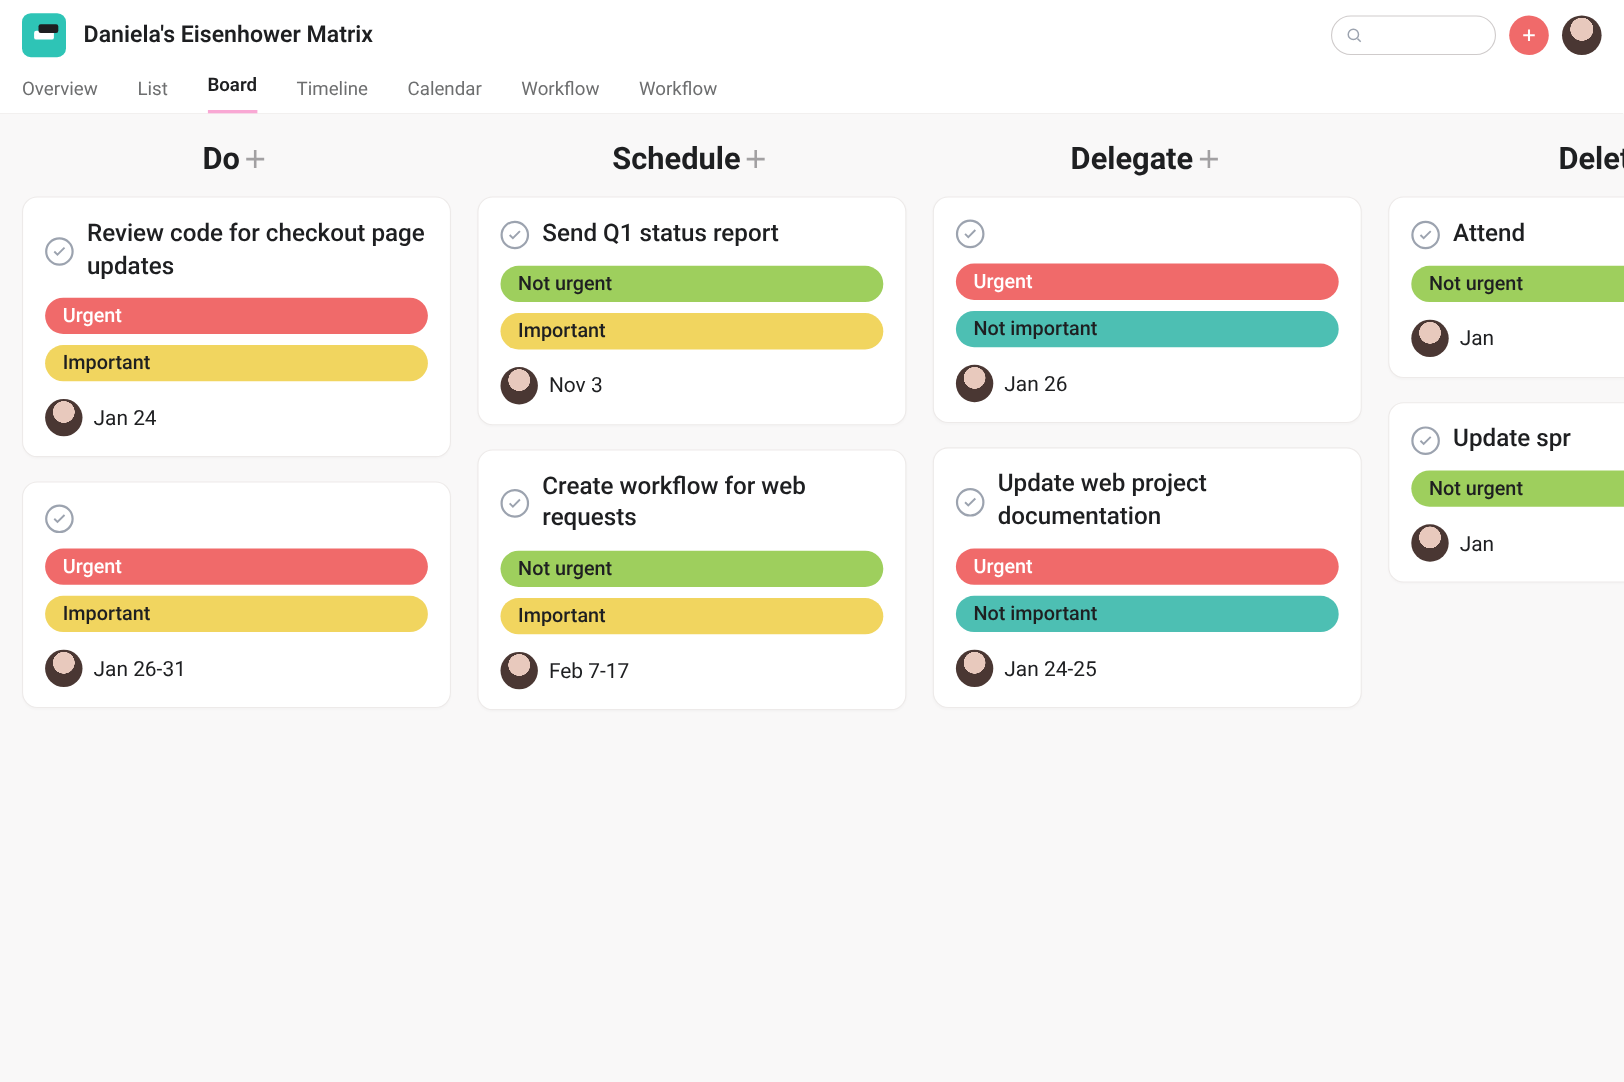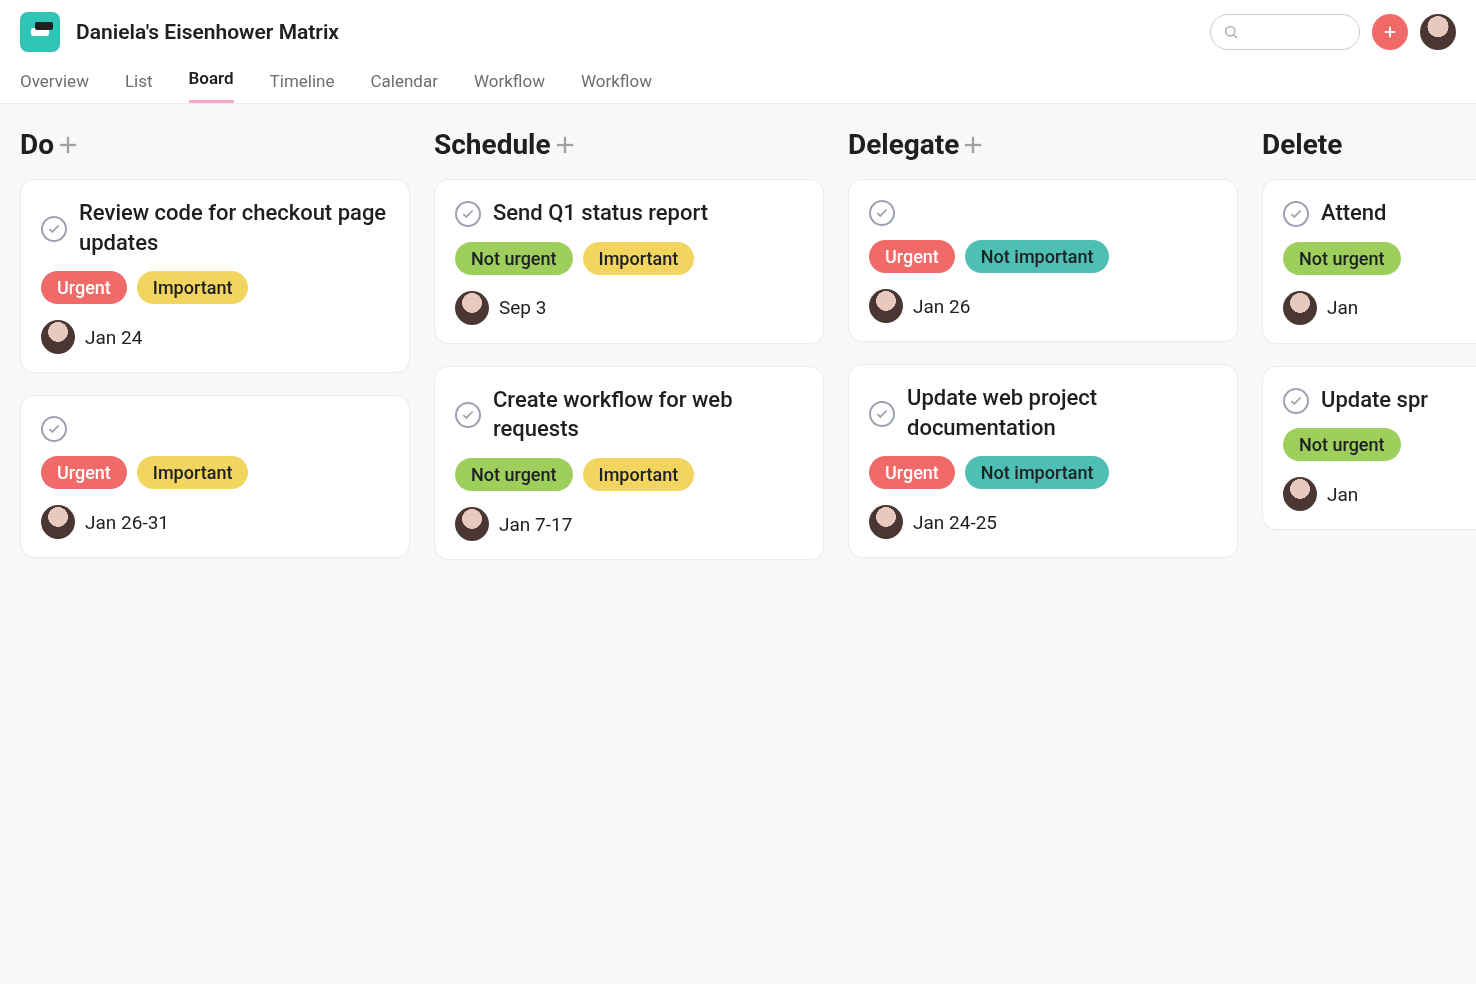--- a/index.html
+++ b/index.html
@@ -110,21 +110,21 @@
       height: calc(100% - 100px);
       overflow-x: auto;
     }
     .column {
       width: 390px;
       flex-shrink: 0;
     }
     .col-header {
       display: flex;
       align-items: center;
-      justify-content: flex-start;
+      justify-content: center;
       margin-bottom: 18px;
     }
     .col-title {
       font-size: 28px;
       font-weight: 700;
     }
     .col-add {
       color: #a2a0a2;
       cursor: pointer;
       display: flex;
@@ -159,20 +159,21 @@
     .card-title {
       font-size: 22px;
       font-weight: 500;
       line-height: 1.35;
     }
     .tags {
       display: flex;
       gap: 10px;
       margin-bottom: 16px;
       margin-left: 0;
+      flex-direction: column;
     }
     .tag {
       padding: 6px 16px;
       border-radius: 18px;
       font-size: 18px;
       font-weight: 500;
       color: #1e1f21;
     }
     .tag-urgent { background: #f06a6a; color: #fff; }
     .tag-important { background: #f1d55f; }
@@ -294,39 +295,39 @@
             </svg>
           </div>
           <div class="card-title">Send Q1 status report</div>
         </div>
         <div class="tags">
           <span class="tag tag-noturgent">Not urgent</span>
           <span class="tag tag-important">Important</span>
         </div>
         <div class="card-meta">
           <div class="avatar"></div>
-          <div class="date">Sep 3</div>
+          <div class="date">Nov 3</div>
         </div>
       </div>
       <div class="card">
         <div class="card-top">
           <div class="check">
             <svg width="14" height="14" viewBox="0 0 24 24" fill="none" stroke="currentColor" stroke-width="3">
               <polyline points="20 6 9 17 4 12"></polyline>
             </svg>
           </div>
           <div class="card-title">Create workflow for web requests</div>
         </div>
         <div class="tags">
           <span class="tag tag-noturgent">Not urgent</span>
           <span class="tag tag-important">Important</span>
         </div>
         <div class="card-meta">
           <div class="avatar"></div>
-          <div class="date">Jan 7-17</div>
+          <div class="date">Feb 7-17</div>
         </div>
       </div>
     </div>
     <div class="column">
       <div class="col-header">
         <div class="col-title">Delegate</div>
         <div class="col-add">
           <svg width="28" height="28" viewBox="0 0 24 24" fill="none" stroke="currentColor" stroke-width="2">
             <line x1="12" y1="5" x2="12" y2="19"></line>
             <line x1="5" y1="12" x2="19" y2="12"></line>

